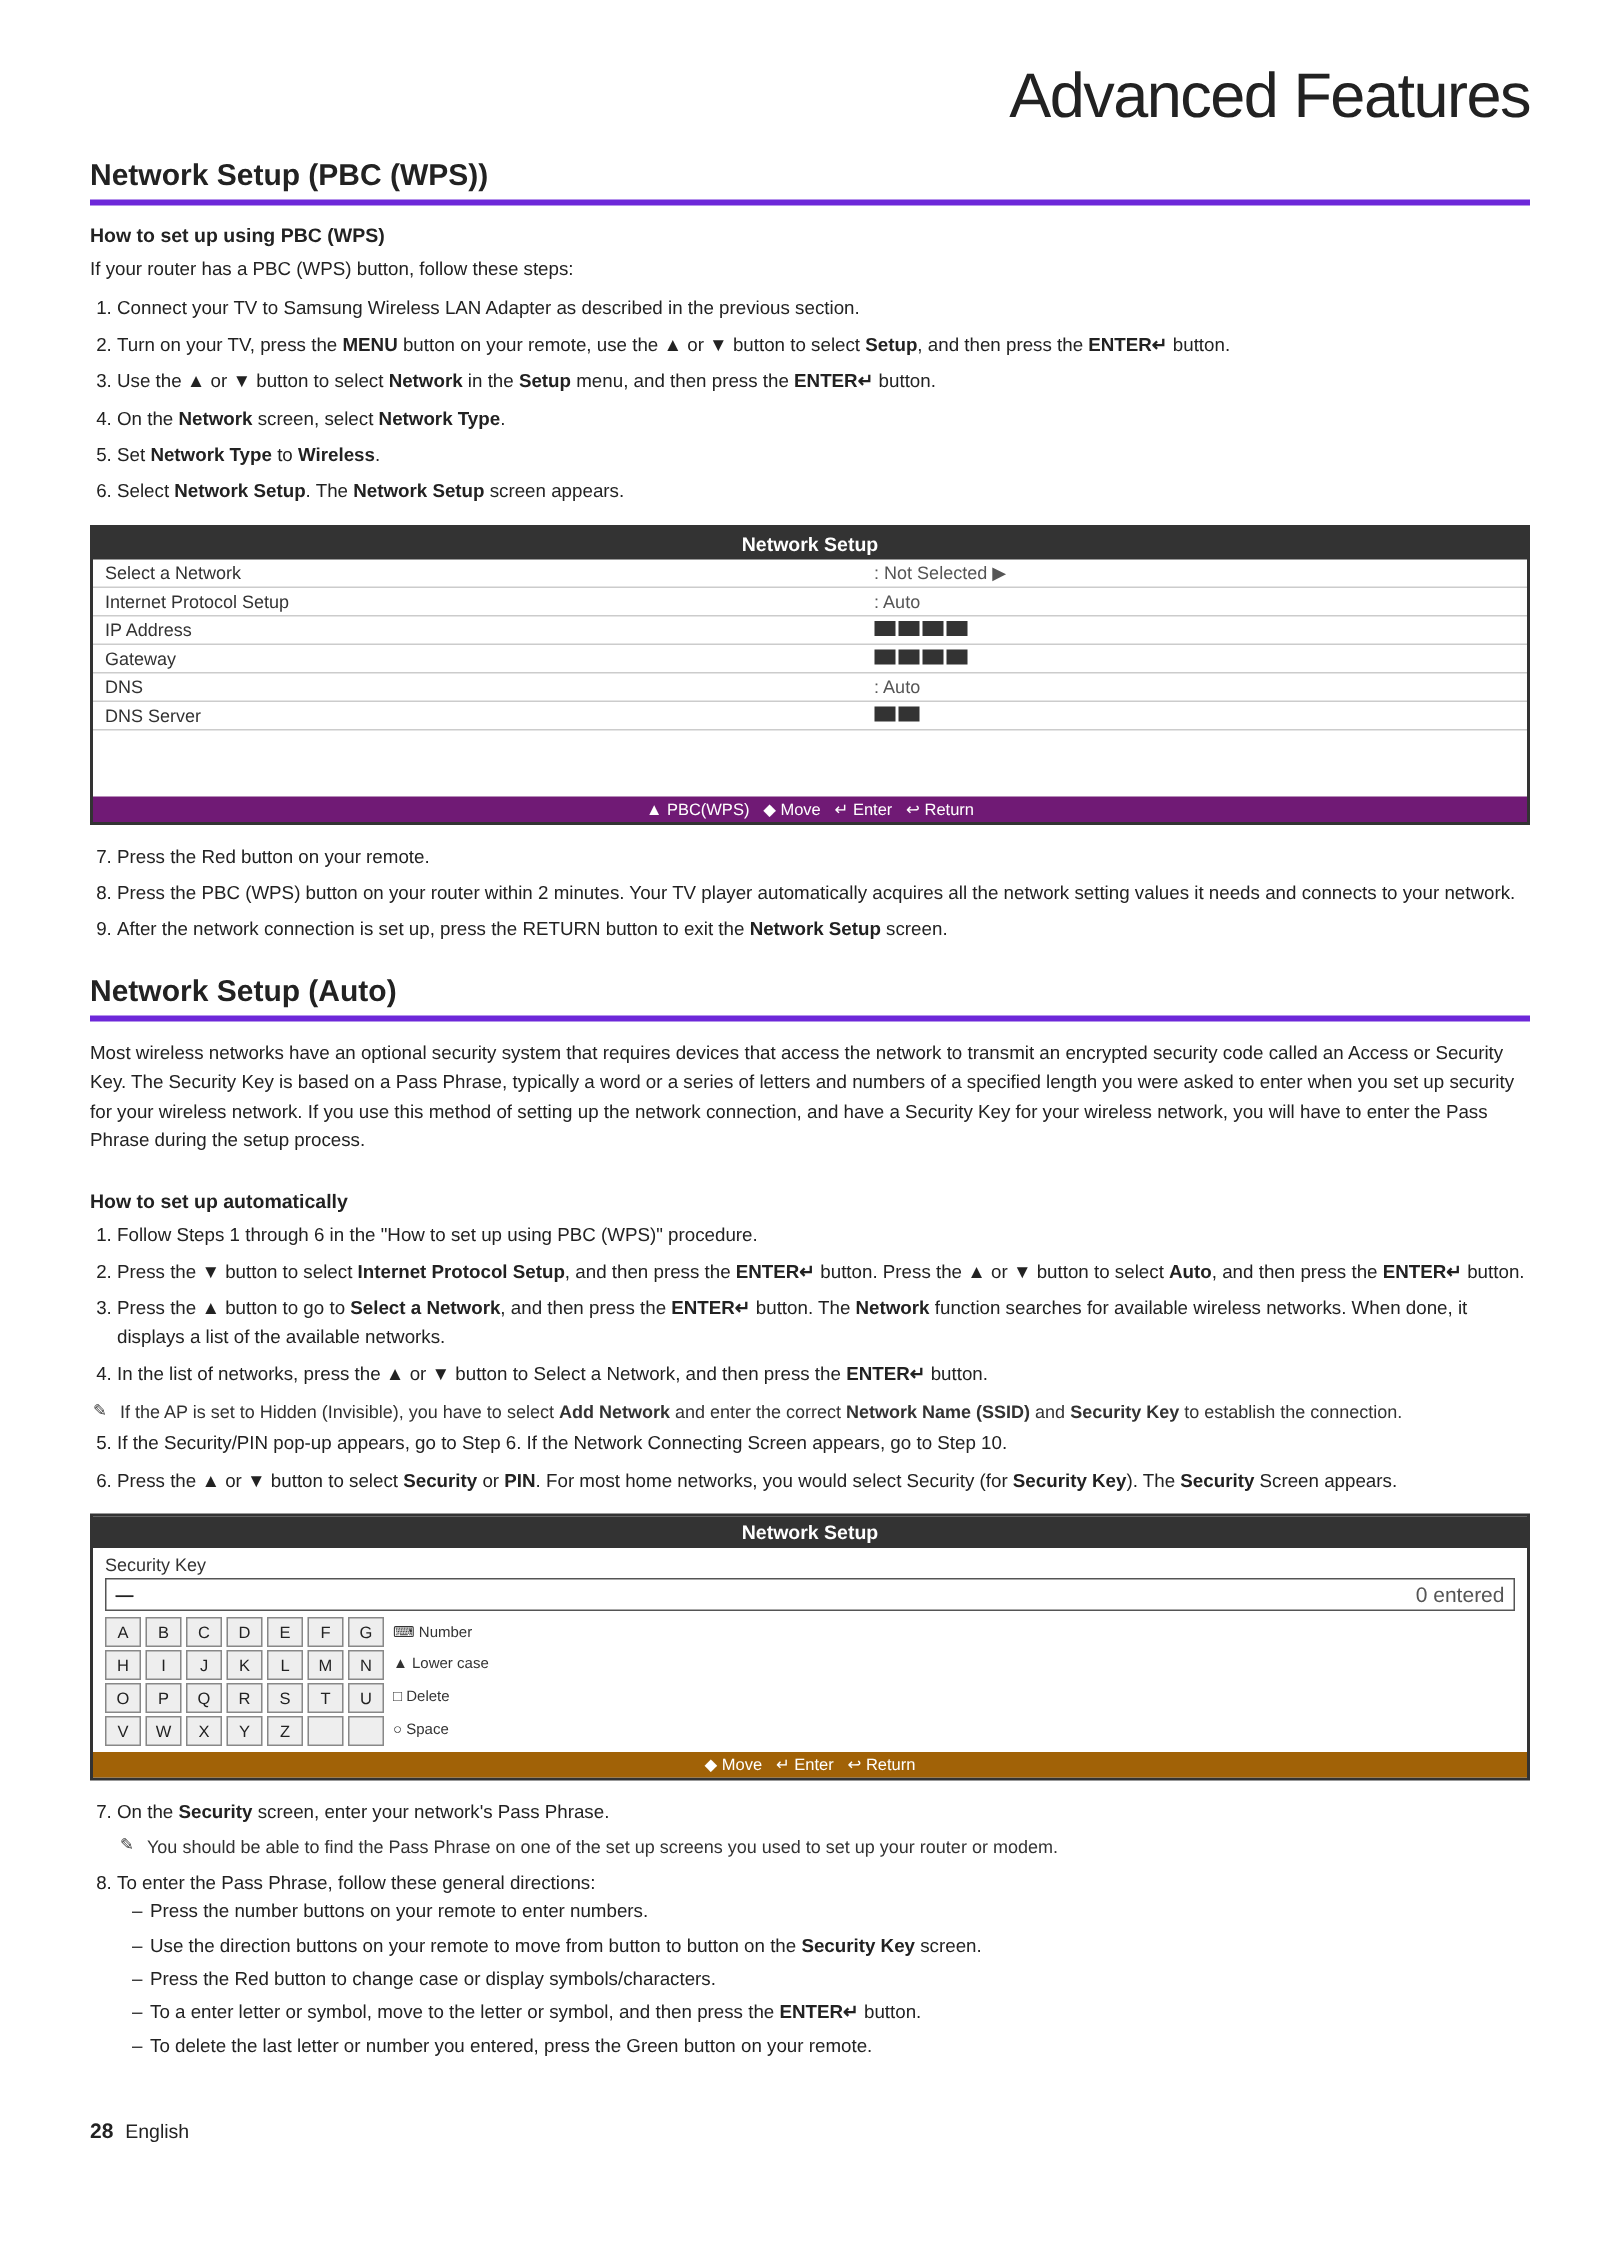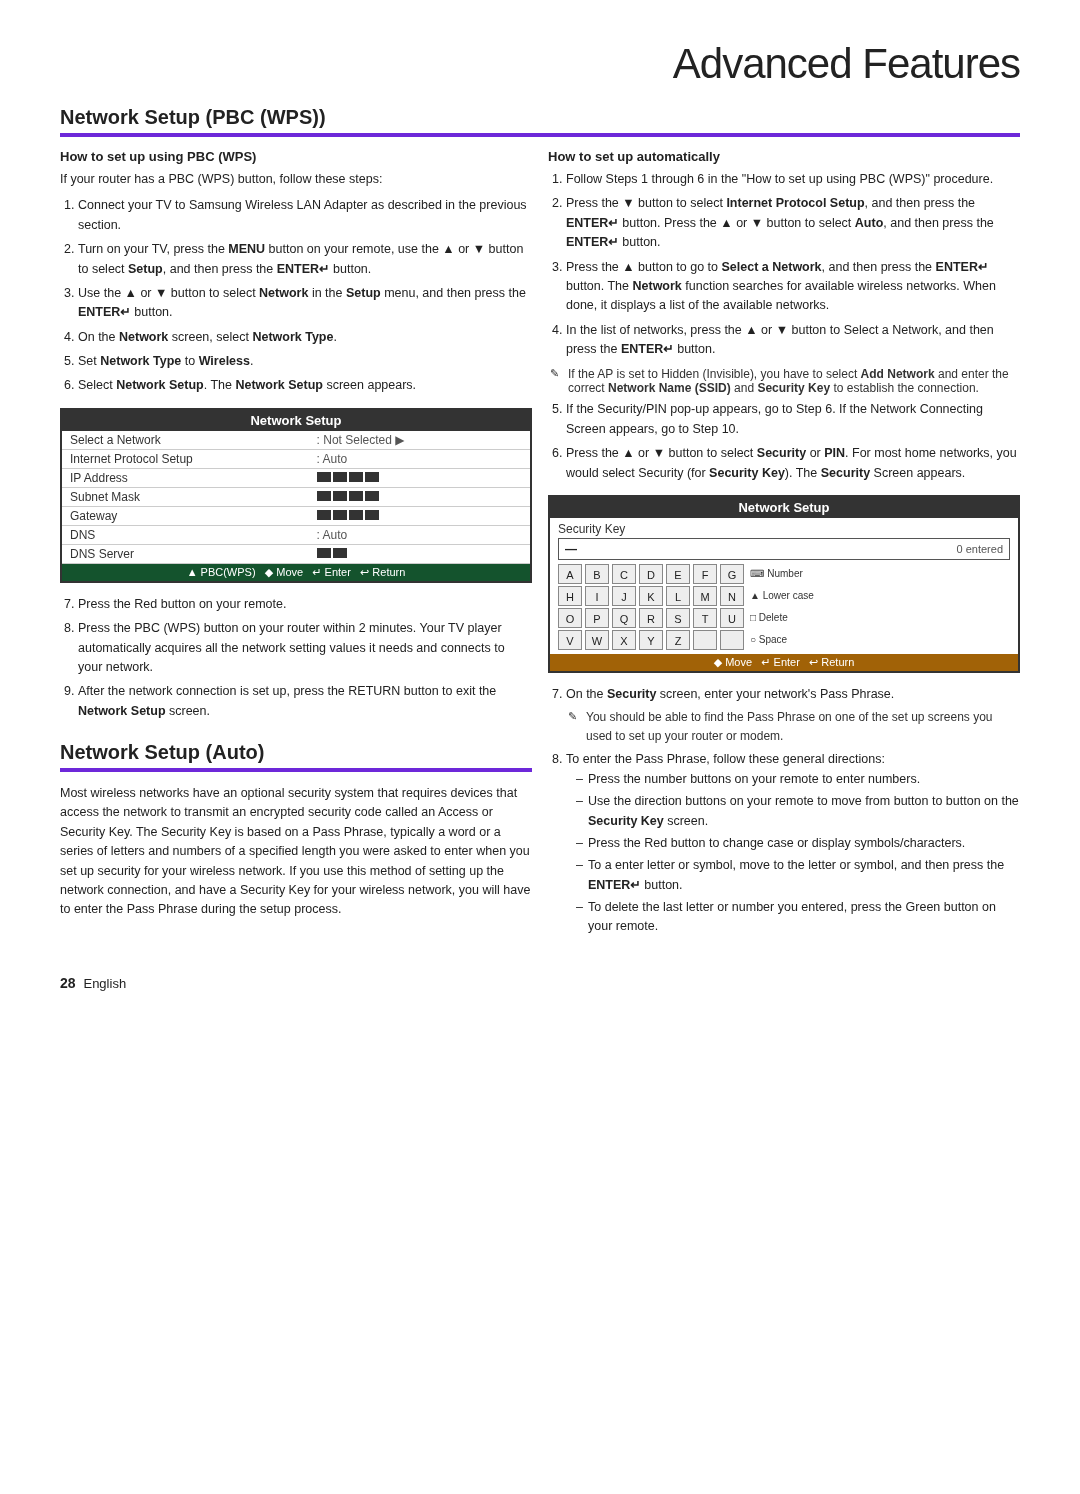--- a/index.html
+++ b/index.html
@@ -24,20 +24,21 @@
       font-size: 20px;
       font-weight: bold;
       color: #222;
       border-bottom: 4px solid #6d28d9;
       padding-bottom: 4px;
       margin-bottom: 12px;
     }
     .two-col {
       display: flex;
       gap: 16px;
+      flex-direction: column;
     }
     .col-left {
       flex: 1;
       min-width: 0;
     }
     .col-right {
       flex: 1;
       min-width: 0;
     }
     h3.subsection-title {
@@ -112,25 +113,26 @@
       display: inline-flex;
       gap: 2px;
     }
     .pixel-block {
       width: 14px;
       height: 10px;
       background: #333;
       display: inline-block;
     }
     .network-box-footer {
-      background: #14532d;
+      background: #701a75;
       color: #fff;
       font-size: 11px;
       text-align: center;
       padding: 2px 0;
+      margin-top: 44px;
     }
     
     .security-box {
       border: 2px solid #333;
       margin: 12px 0 12px 0;
       font-size: 12px;
     }
     .security-box-title {
       background: #333;
       color: #fff;
@@ -152,21 +154,21 @@
       display: flex;
       align-items: center;
       justify-content: space-between;
       padding: 0 6px;
       font-size: 12px;
     }
     .security-key-input .cursor {
       font-weight: bold;
     }
     .security-key-input .entered {
-      font-size: 11px;
+      font-size: 14px;
       color: #555;
     }
     .key-btn {
       border: 1px solid #888;
       background: #eee;
       width: 24px;
       height: 20px;
       text-align: center;
       line-height: 20px;
       font-size: 11px;
@@ -249,31 +251,20 @@
         <div class="network-box-row">
           <span class="network-box-label">Select a Network</span>
           <span class="network-box-value">: Not Selected ▶</span>
         </div>
         <div class="network-box-row">
           <span class="network-box-label">Internet Protocol Setup</span>
           <span class="network-box-value">: Auto</span>
         </div>
         <div class="network-box-row">
           <span class="network-box-label">IP Address</span>
-          <span class="network-box-value">
-            <span class="pixel-blocks">
-              <span class="pixel-block"></span>
-              <span class="pixel-block"></span>
-              <span class="pixel-block"></span>
-              <span class="pixel-block"></span>
-            </span>
-          </span>
-        </div>
-        <div class="network-box-row">
-          <span class="network-box-label">Subnet Mask</span>
           <span class="network-box-value">
             <span class="pixel-blocks">
               <span class="pixel-block"></span>
               <span class="pixel-block"></span>
               <span class="pixel-block"></span>
               <span class="pixel-block"></span>
             </span>
           </span>
         </div>
         <div class="network-box-row">

